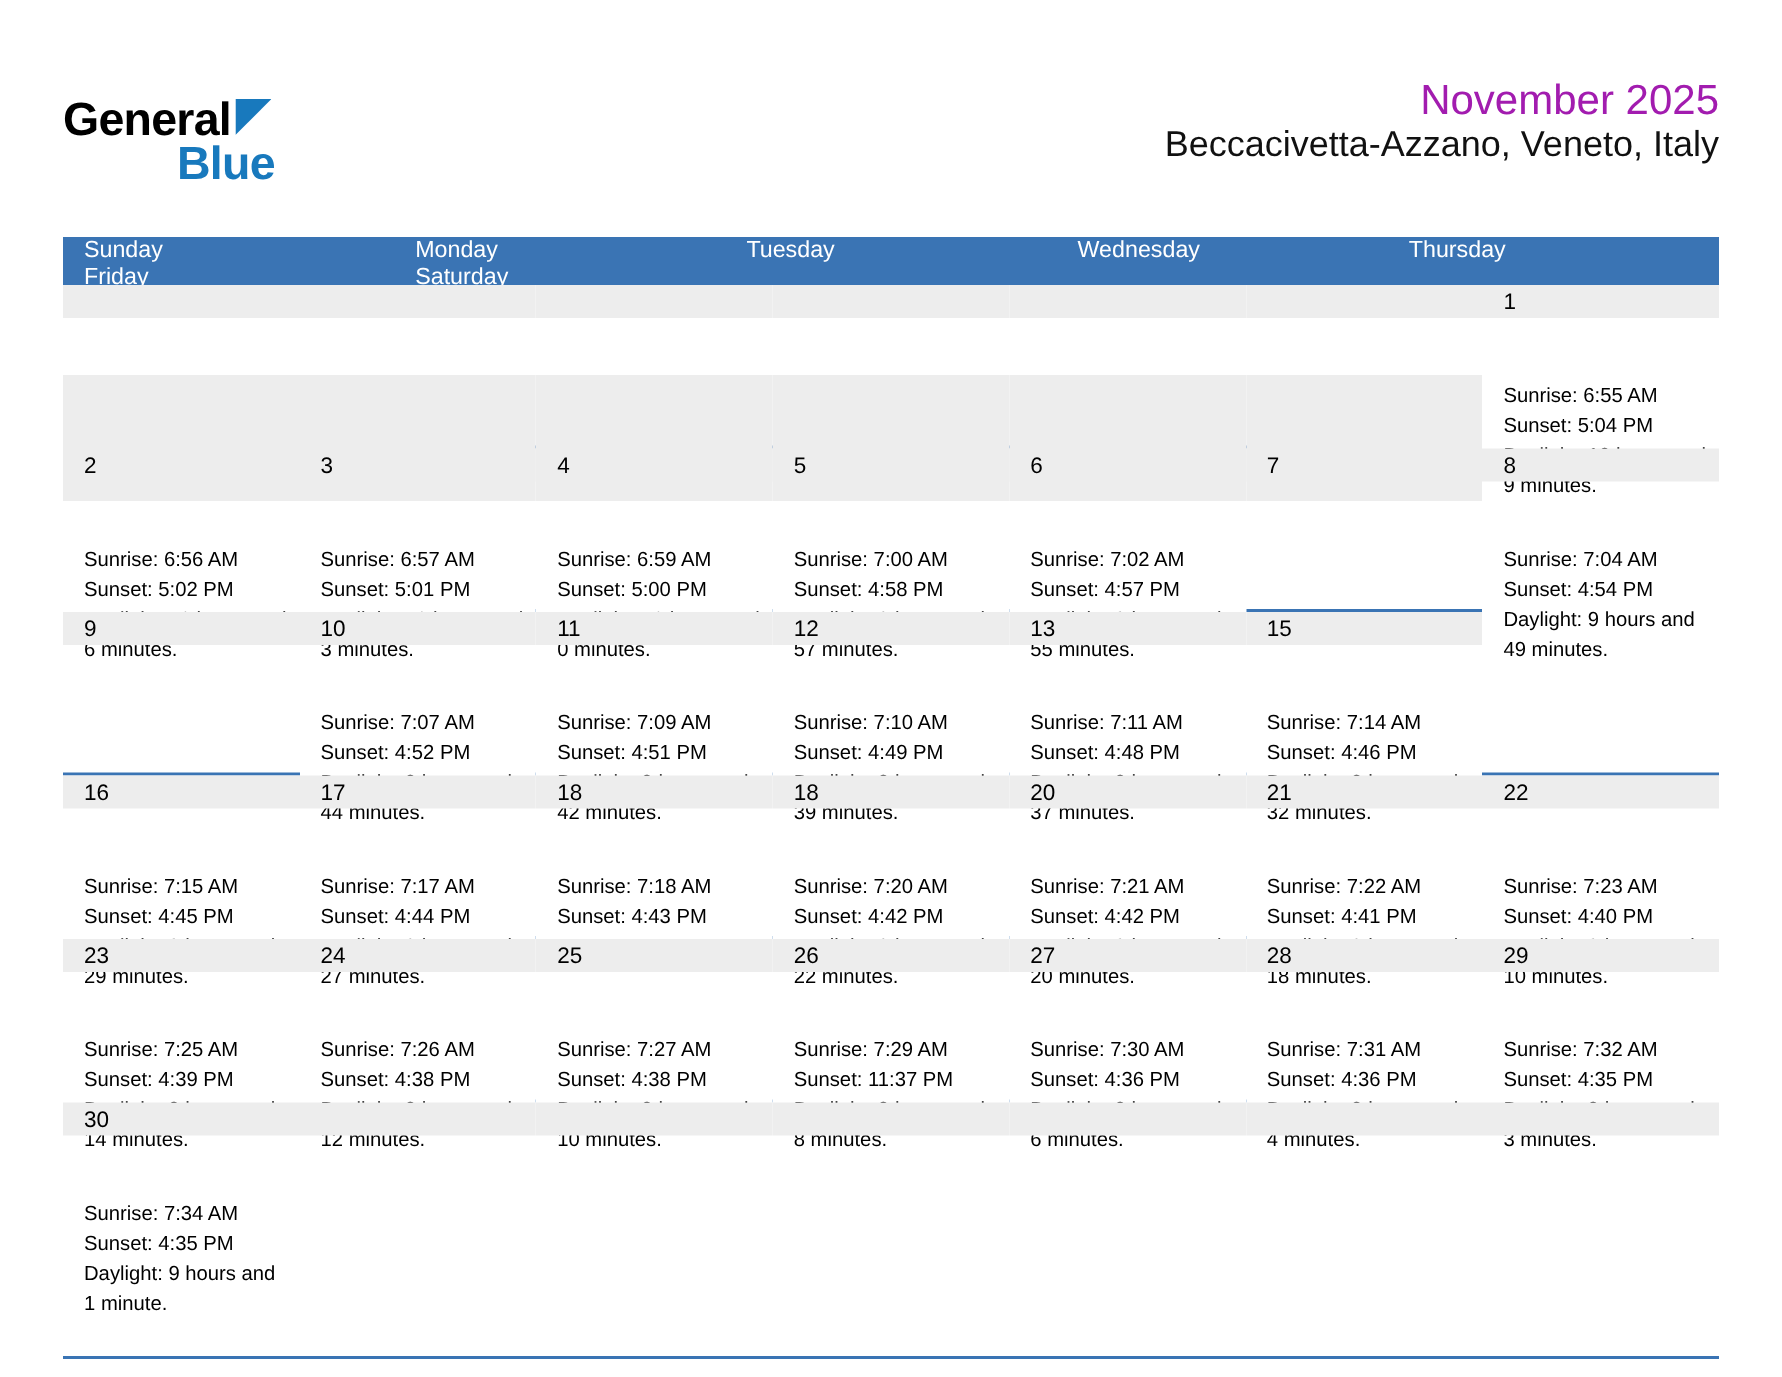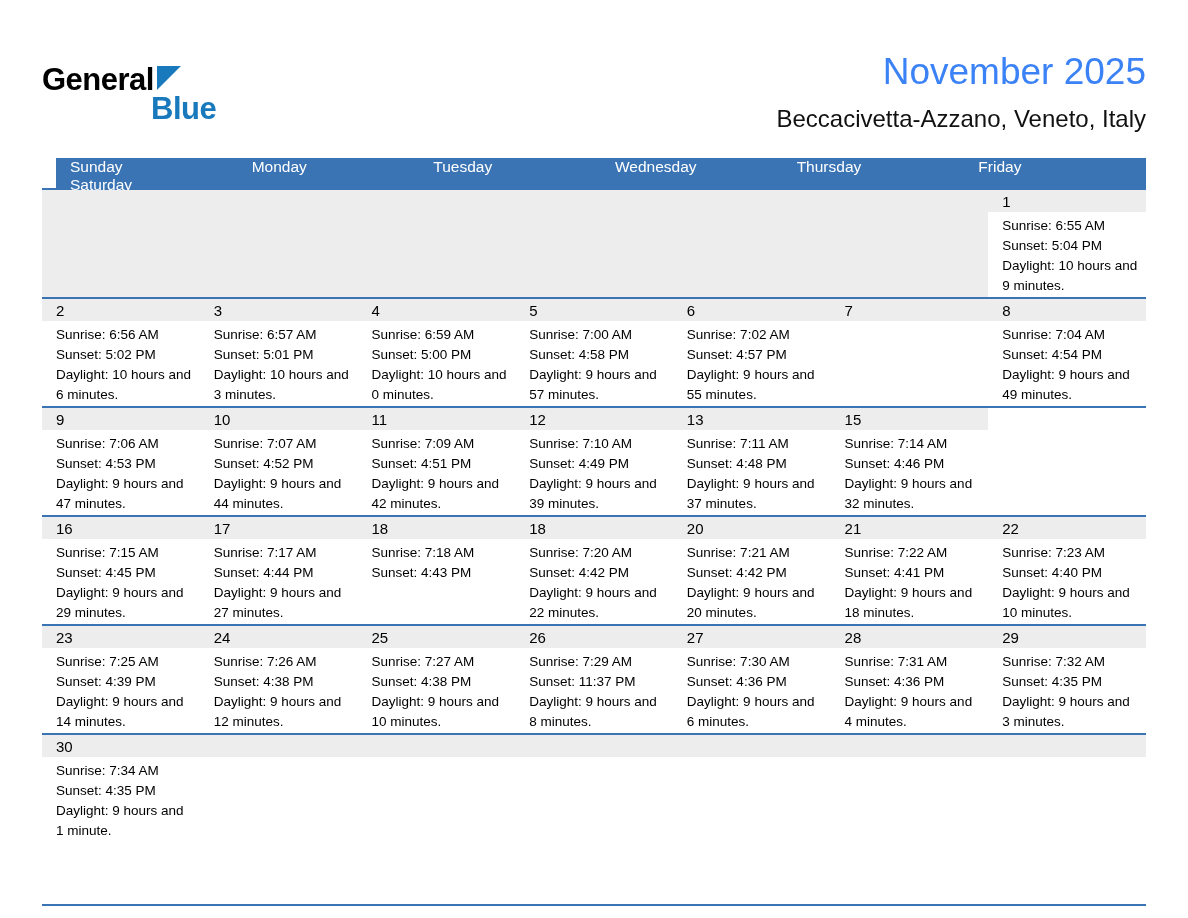--- a/index.html
+++ b/index.html
@@ -29,49 +29,49 @@
   .logo-general{font-size:31px;font-weight:bold;letter-spacing:-0.5px;color:#000;line-height:1;}
   .logo-triangle{
     width:24px;height:24px;
     background:var(--logo-blue);
     clip-path:polygon(0 0,100% 0,0 100%);
     margin:2px 0 0 3px;
   }
   .logo-blue{
     font-size:31px;font-weight:bold;letter-spacing:-0.5px;
     color:var(--logo-blue);line-height:1;
-    margin-left:109px;margin-top:-2px;
+    margin-left:76px;margin-top:-2px;
   }
   .title-block{text-align:right;}
-  .page-title{font-size:37px;font-weight:normal;color:#3b82f6;line-height:1.1;}
-  .page-subtitle{font-size:24px;font-weight:normal;color:#111;margin-top:12px;text-align:center;}
+  .page-title{font-size:28px;font-weight:normal;color:#a21caf;line-height:1.1;}
+  .page-subtitle{font-size:24px;font-weight:normal;color:#111;text-align:center;}
   
   .calendar{border-bottom:2px solid var(--accent);}
   .cal-header{
-    display:grid;grid-template-columns:repeat(6,1fr);
+    display:grid;grid-template-columns:repeat(5,1fr);
     background:var(--accent);
-    height:30px;align-items:center;margin-left:14px;
+    height:30px;align-items:center;
   }
   .dh{color:#fff;font-size:15.5px;padding-left:14px;}
   .week{
     display:grid;grid-template-columns:repeat(7,1fr);
     height:109px;border-top:2px solid var(--accent);
     box-sizing:border-box;
   }
   .week.last{height:171px;}
   .cell{display:flex;flex-direction:column;}
   .cell .num{
     height:22px;flex:0 0 22px;
     background:var(--strip);
     font-size:15px;padding:3px 0 0 14px;
   }
   .cell .body{
     flex:1;background:#fff;
     padding:4px 8px 0 14px;
-    font-size:13.5px;line-height:20px;
+    font-size:13.5px;line-height:20px;margin-top:38px;
   }
   .cell.empty-full .num,
   .cell.empty-full .body{background:var(--strip);}
 </style>
 </head>
 <body>
 
 <div class="page">
 
   <div class="masthead">
@@ -182,25 +182,20 @@
             <div class="body">
               <div>Sunrise: 7:04 AM</div>
               <div>Sunset: 4:54 PM</div>
               <div>Daylight: 9 hours and 49 minutes.</div>
             </div>
           </div>
         </div>
         <div class="week">
           <div class="cell">
             <div class="num">9</div>
-            <div class="body">
-              <div>Sunrise: 7:06 AM</div>
-              <div>Sunset: 4:53 PM</div>
-              <div>Daylight: 9 hours and 47 minutes.</div>
-            </div>
           </div>
           <div class="cell">
             <div class="num">10</div>
             <div class="body">
               <div>Sunrise: 7:07 AM</div>
               <div>Sunset: 4:52 PM</div>
               <div>Daylight: 9 hours and 44 minutes.</div>
             </div>
           </div>
           <div class="cell">

